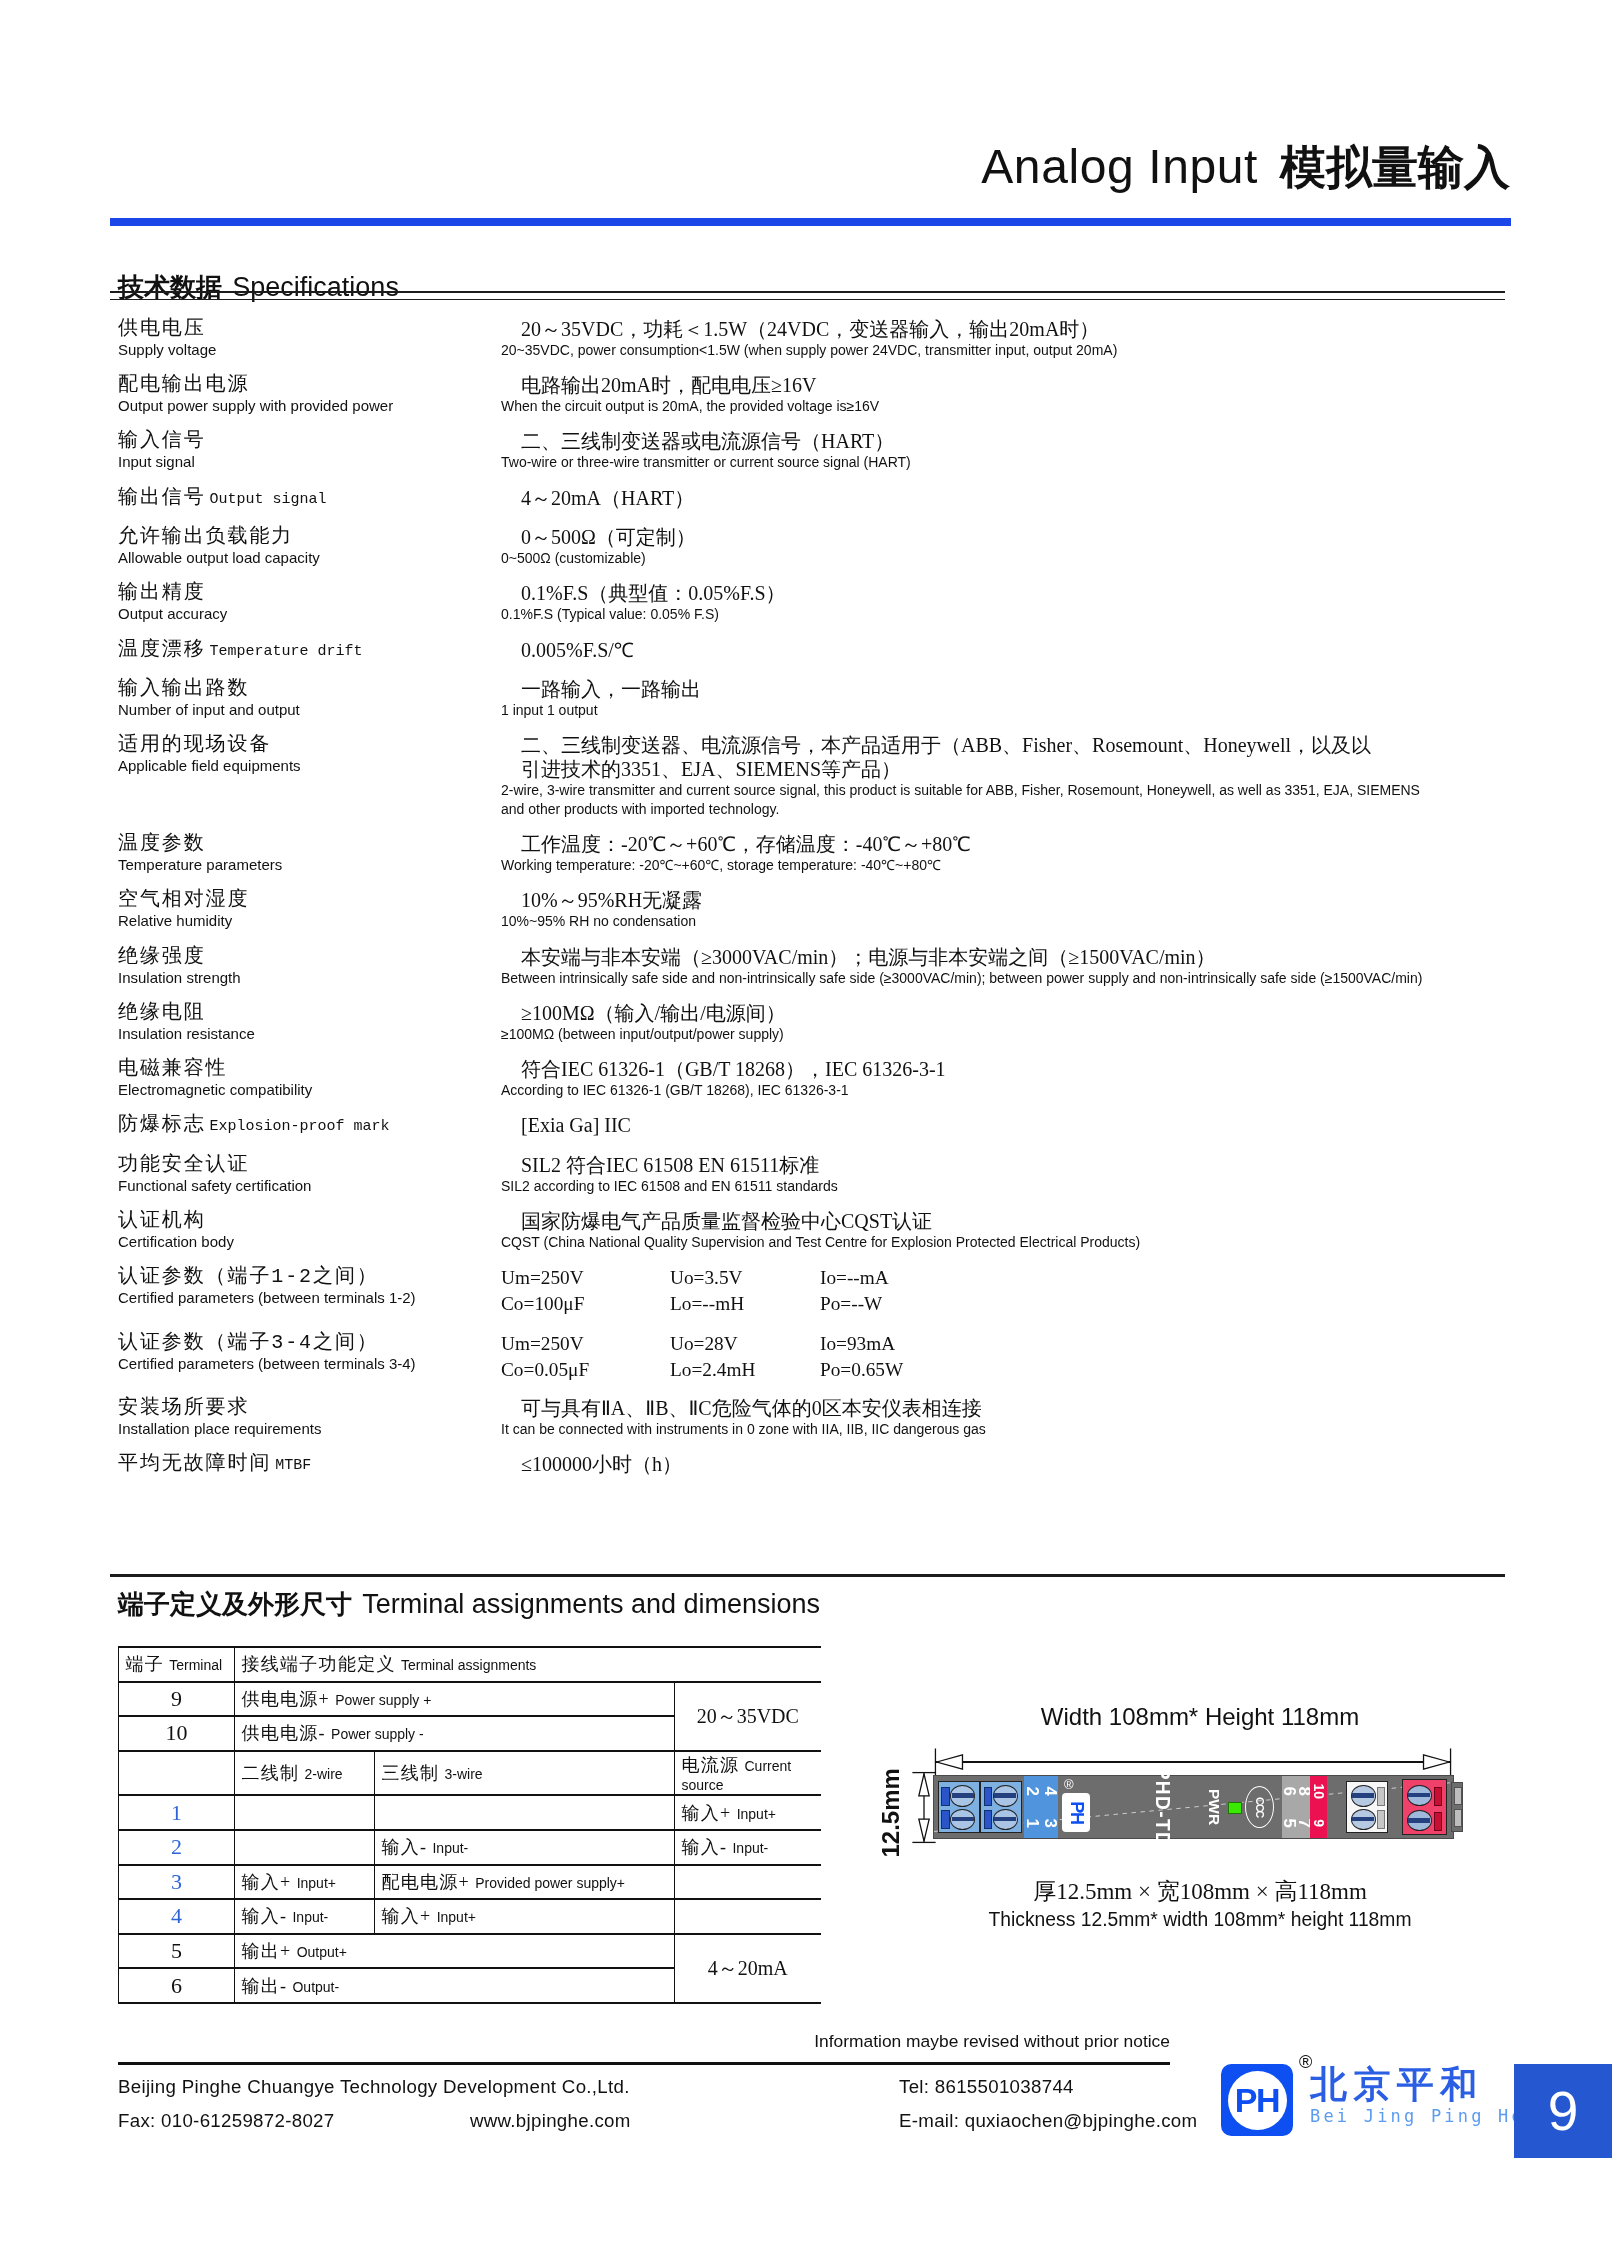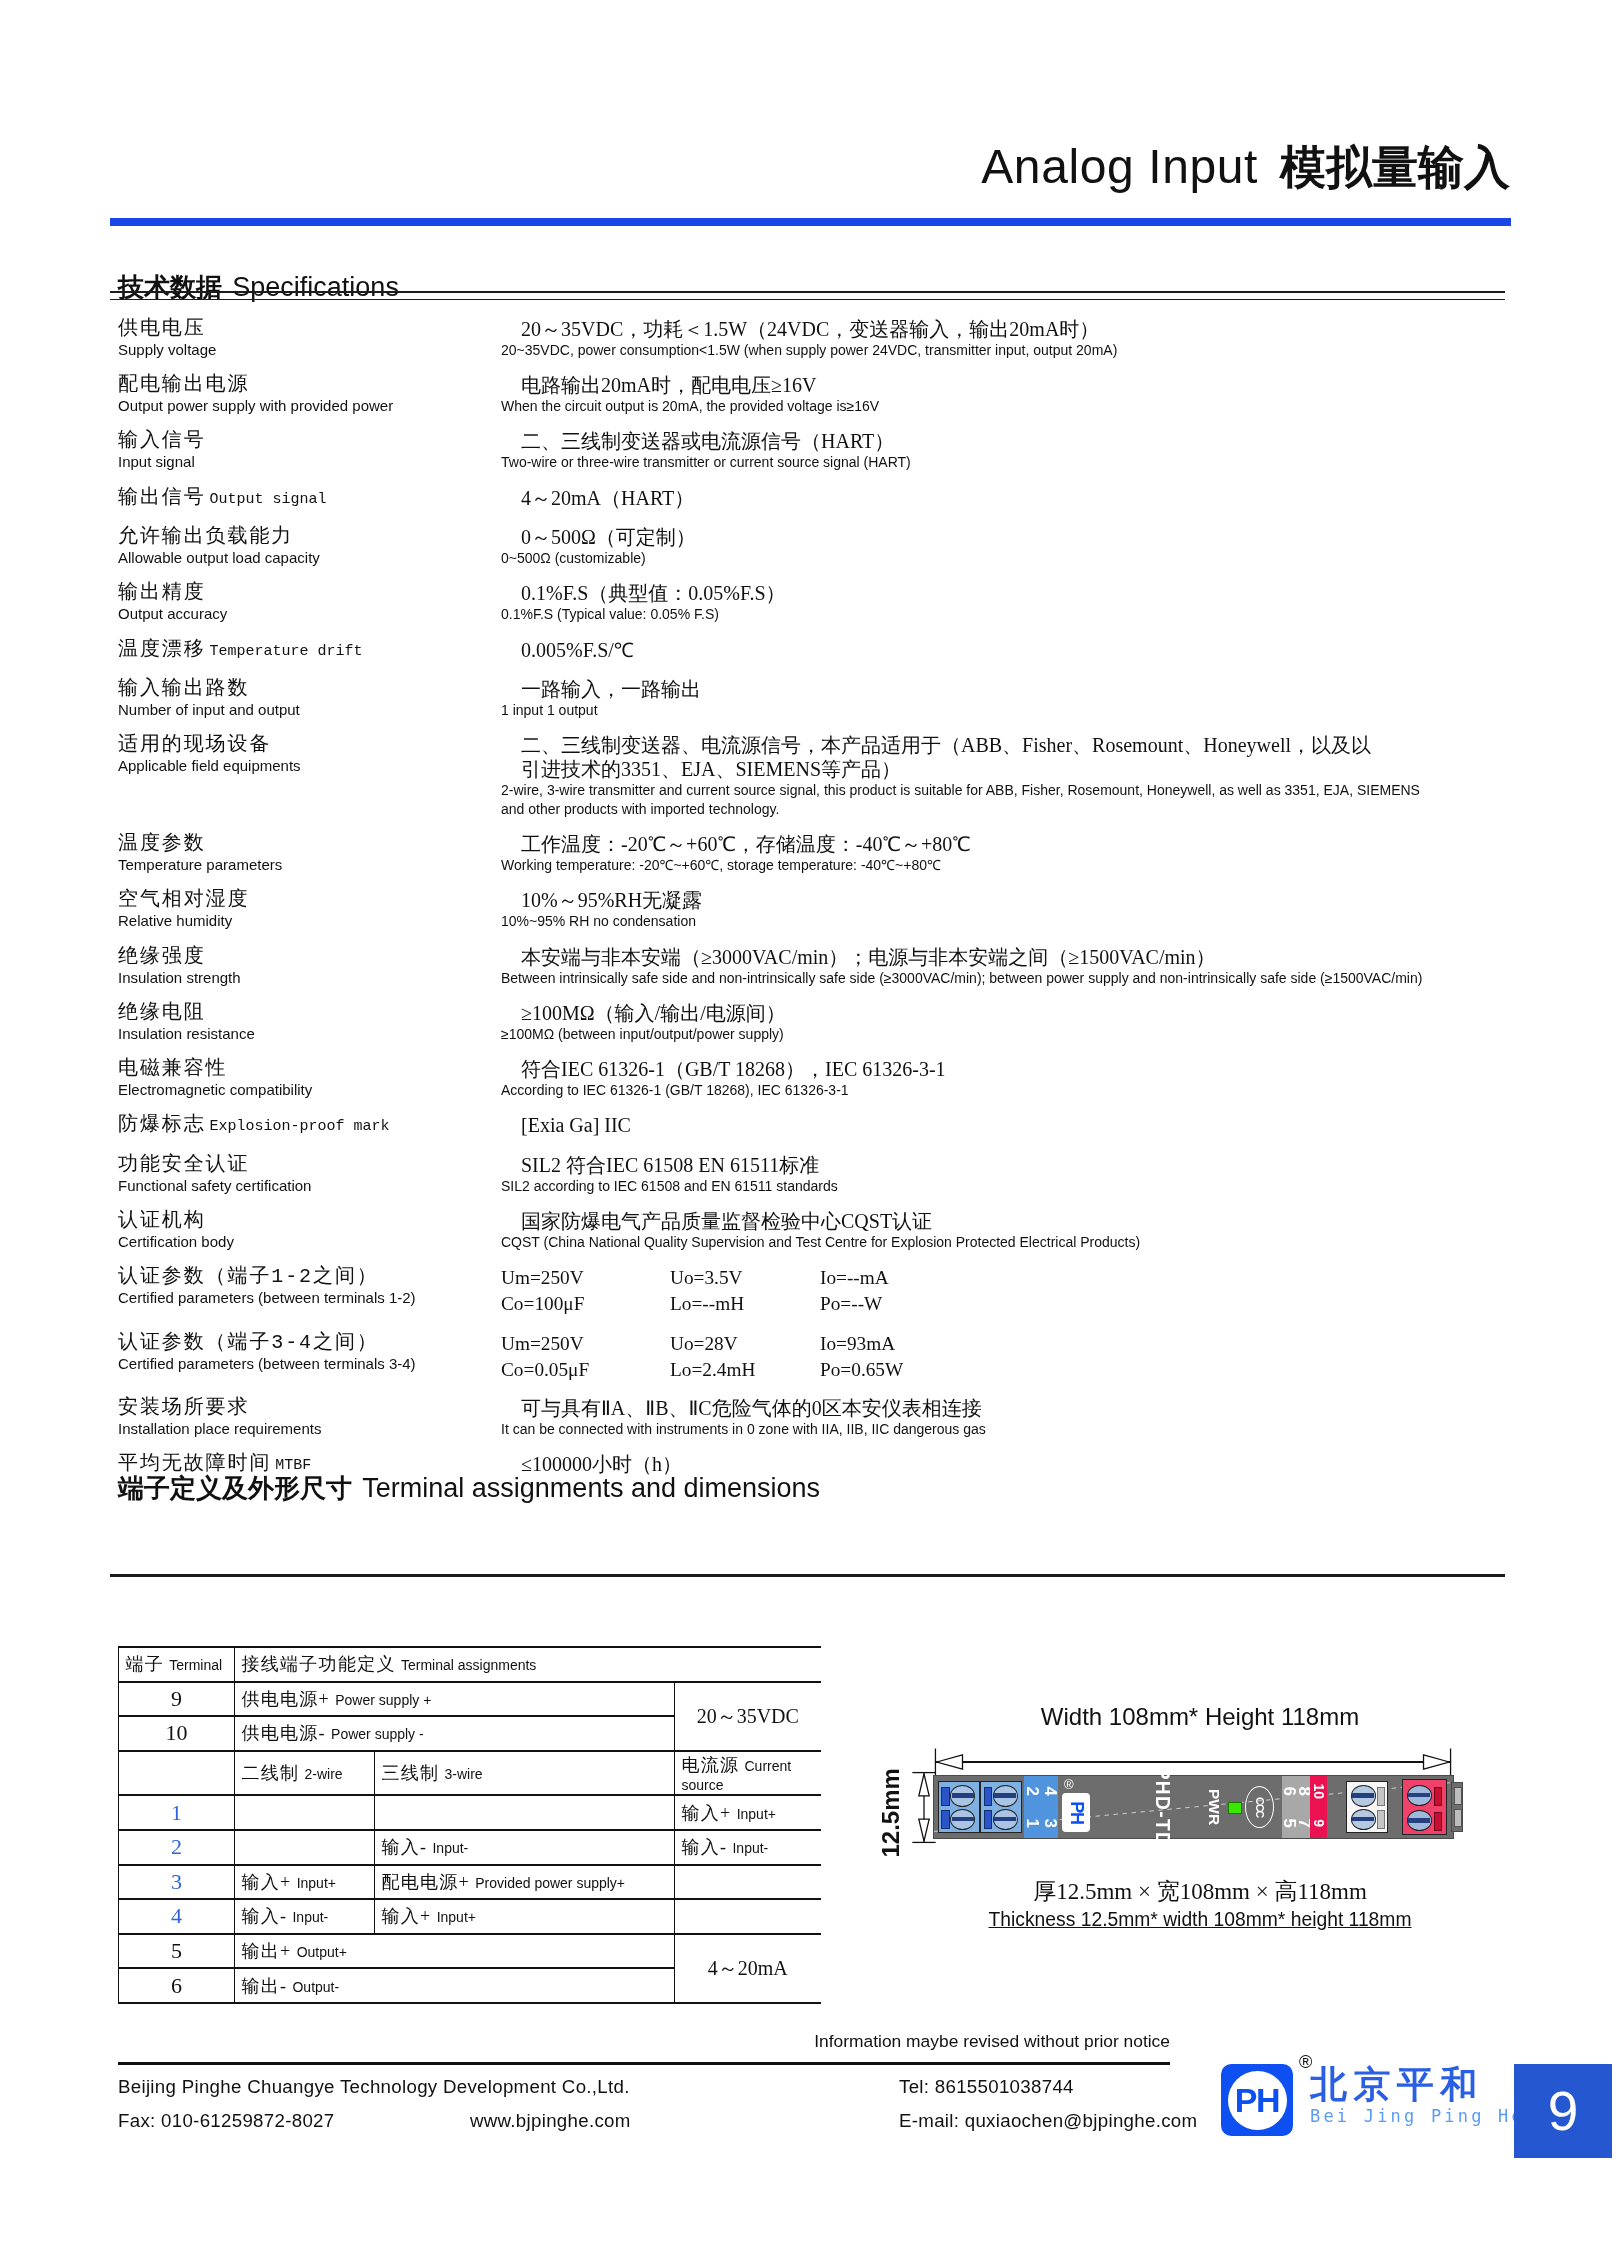--- a/index.html
+++ b/index.html
@@ -34,21 +34,21 @@
   .tterm td.noR{border-right:none;}
   .tnum{font-family:"Liberation Serif",serif;font-size:22px;text-align:center;}
   .tnum.blue{color:#2e64d8;}
   .cellcn{font-family:"Liberation Serif",serif;font-size:18px;letter-spacing:1.3px;}
   .cellen{font-size:14px;margin-left:5.2px;letter-spacing:0;}
   .sideval{font-family:"Liberation Serif",serif;font-size:20px;text-align:center;}
   
   .diagram{position:absolute;left:857px;top:1685px;width:686px;height:264px;}
   .dim-top{position:absolute;left:0;width:100%;top:18px;text-align:center;font-size:24px;font-weight:500;}
   .dim-cn{position:absolute;left:0;width:100%;top:191px;text-align:center;font-family:"Liberation Serif",serif;font-size:23px;}
-  .dim-en{position:absolute;left:0;width:100%;top:224px;text-align:center;font-size:19.3px;font-weight:500;text-decoration:underline;}
+  .dim-en{position:absolute;left:0;width:100%;top:224px;text-align:center;font-size:19.3px;font-weight:500;}
   .dim-side{position:absolute;left:-10.3px;top:117px;width:85px;height:26px;transform:rotate(-90deg);font-size:24px;font-weight:bold;text-align:center;}
   .module{position:absolute;left:76px;top:90px;width:519px;height:62px;background:#6d6d6d;border:0.6px solid #4a4a4a;}
   .tab{position:absolute;right:-10.3px;top:6.4px;bottom:6.4px;width:10.3px;background:#6d6d6d;border:0.6px solid #4a4a4a;}
   .tab .trect{position:absolute;left:1.9px;width:5.8px;height:15.5px;background:#bdbdbd;border:0.6px solid #555;}
   .tblock{position:absolute;top:5.2px;height:50px;border:0.6px solid #222;}
   .tblock.blue{background:#7fb0e2;}
   .tblock.white{background:#f7f7f7;}
   .tblock.red{background:#f0416b;top:3.2px;height:54px;}
   .screw{position:absolute;left:11.6px;width:23px;height:19.3px;border-radius:50%;background:#a9c4e4;border:1.3px solid #222;}
   .screw .slot{position:absolute;left:0.6px;right:0.6px;top:7px;height:4.5px;background:#24407e;}
@@ -336,21 +336,21 @@
     <div class="slabel">
         <div class="lcn"><span>平均无故障时间</span><span class="len-inline">MTBF</span></div>
       </div>
     <div class="svalue">
         <div class="vcn">≤100000小时（h）</div>
       </div>
   </div>
 
 </div>
 
-<div class="sec-head" style="top:1451px;justify-content:center;">
+<div class="sec-head" style="top:1567px;justify-content:center;">
   <span class="cn">端子定义及外形尺寸</span>
   <span class="en">Terminal assignments and dimensions</span>
 </div>
 <div class="thick-rule" style="top:1574px;"></div>
 
 <table class="tterm">
   <colgroup>
       <col style="width:116px">
       <col style="width:140px">
       <col style="width:300px">

